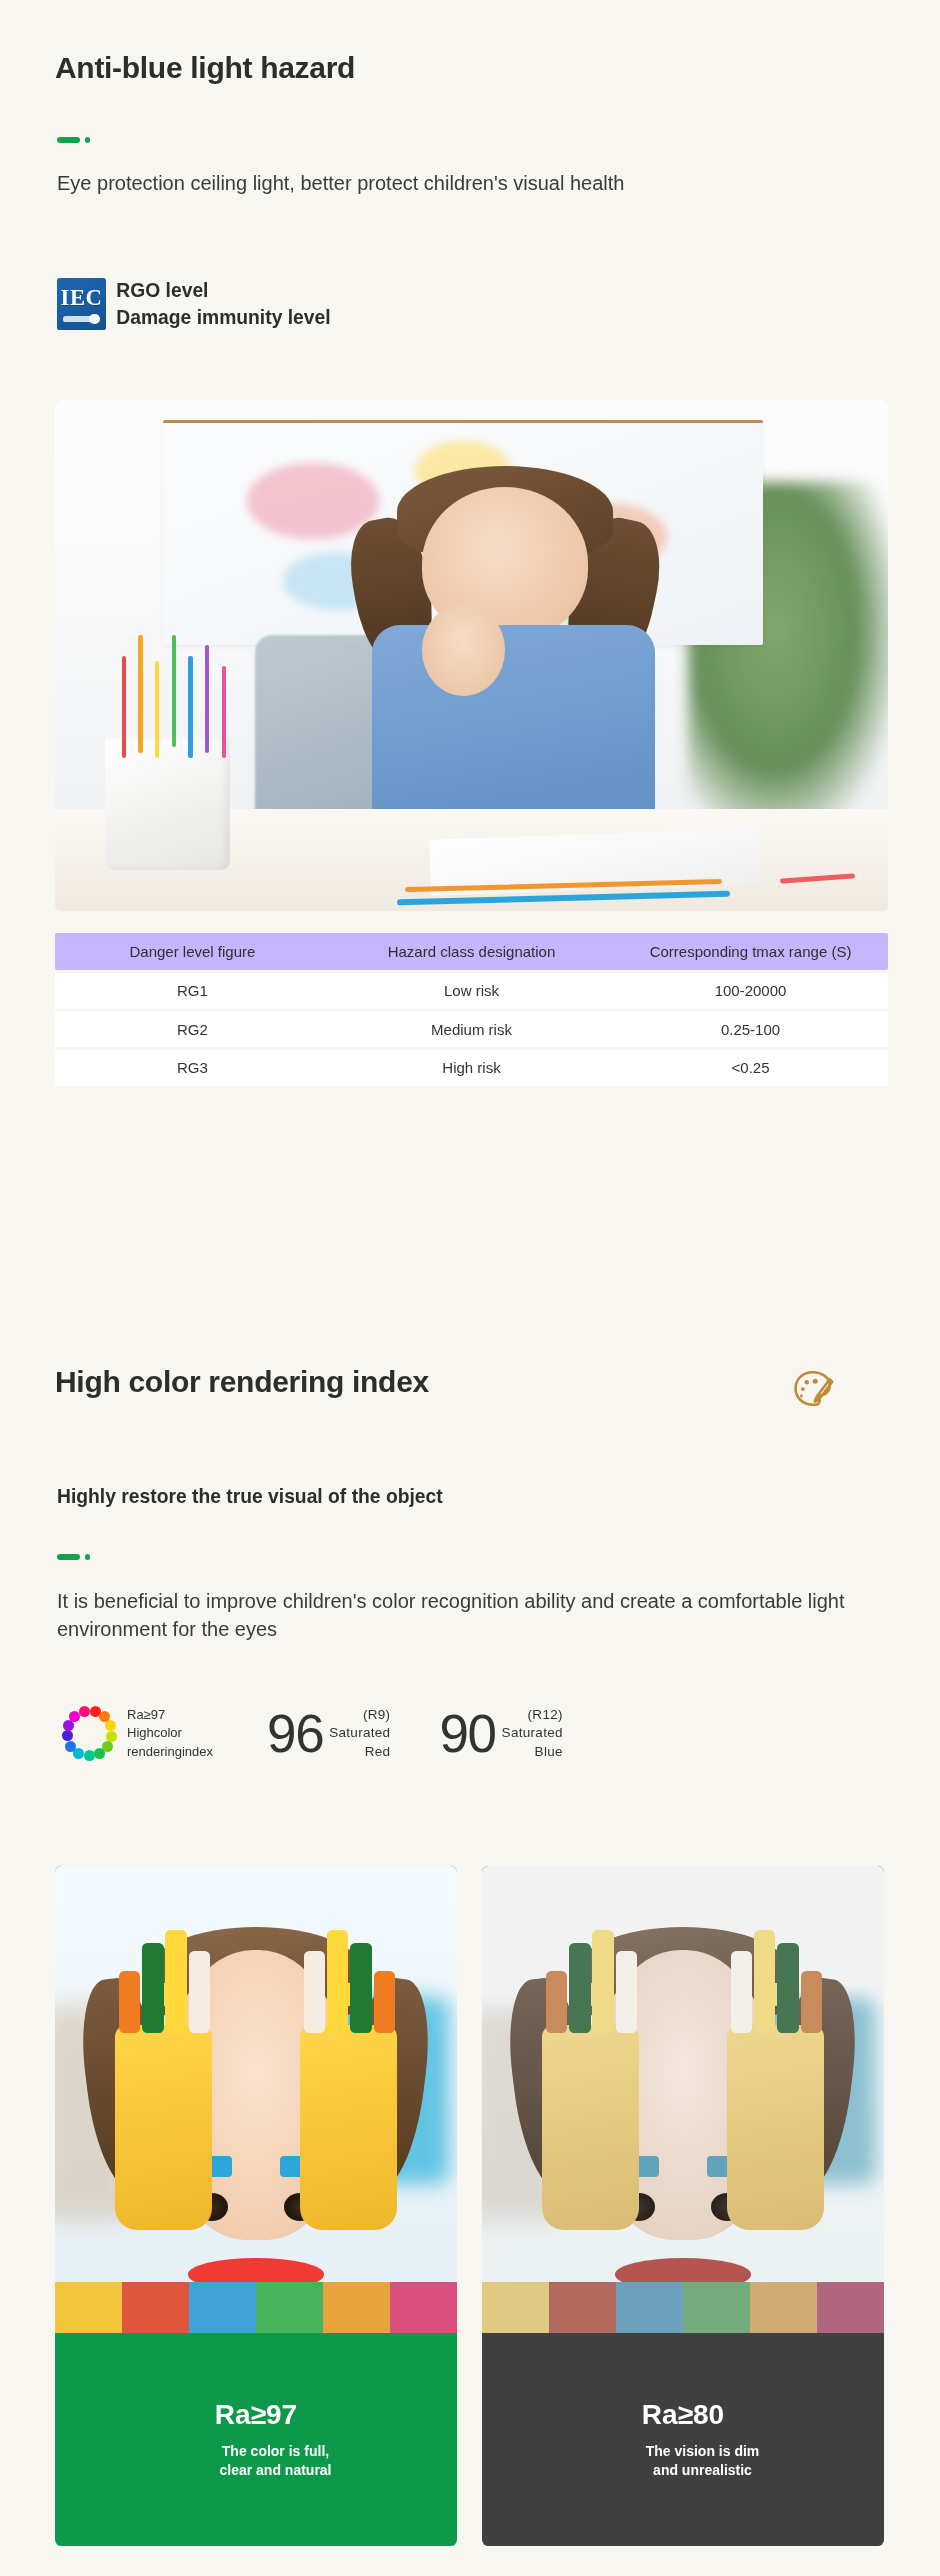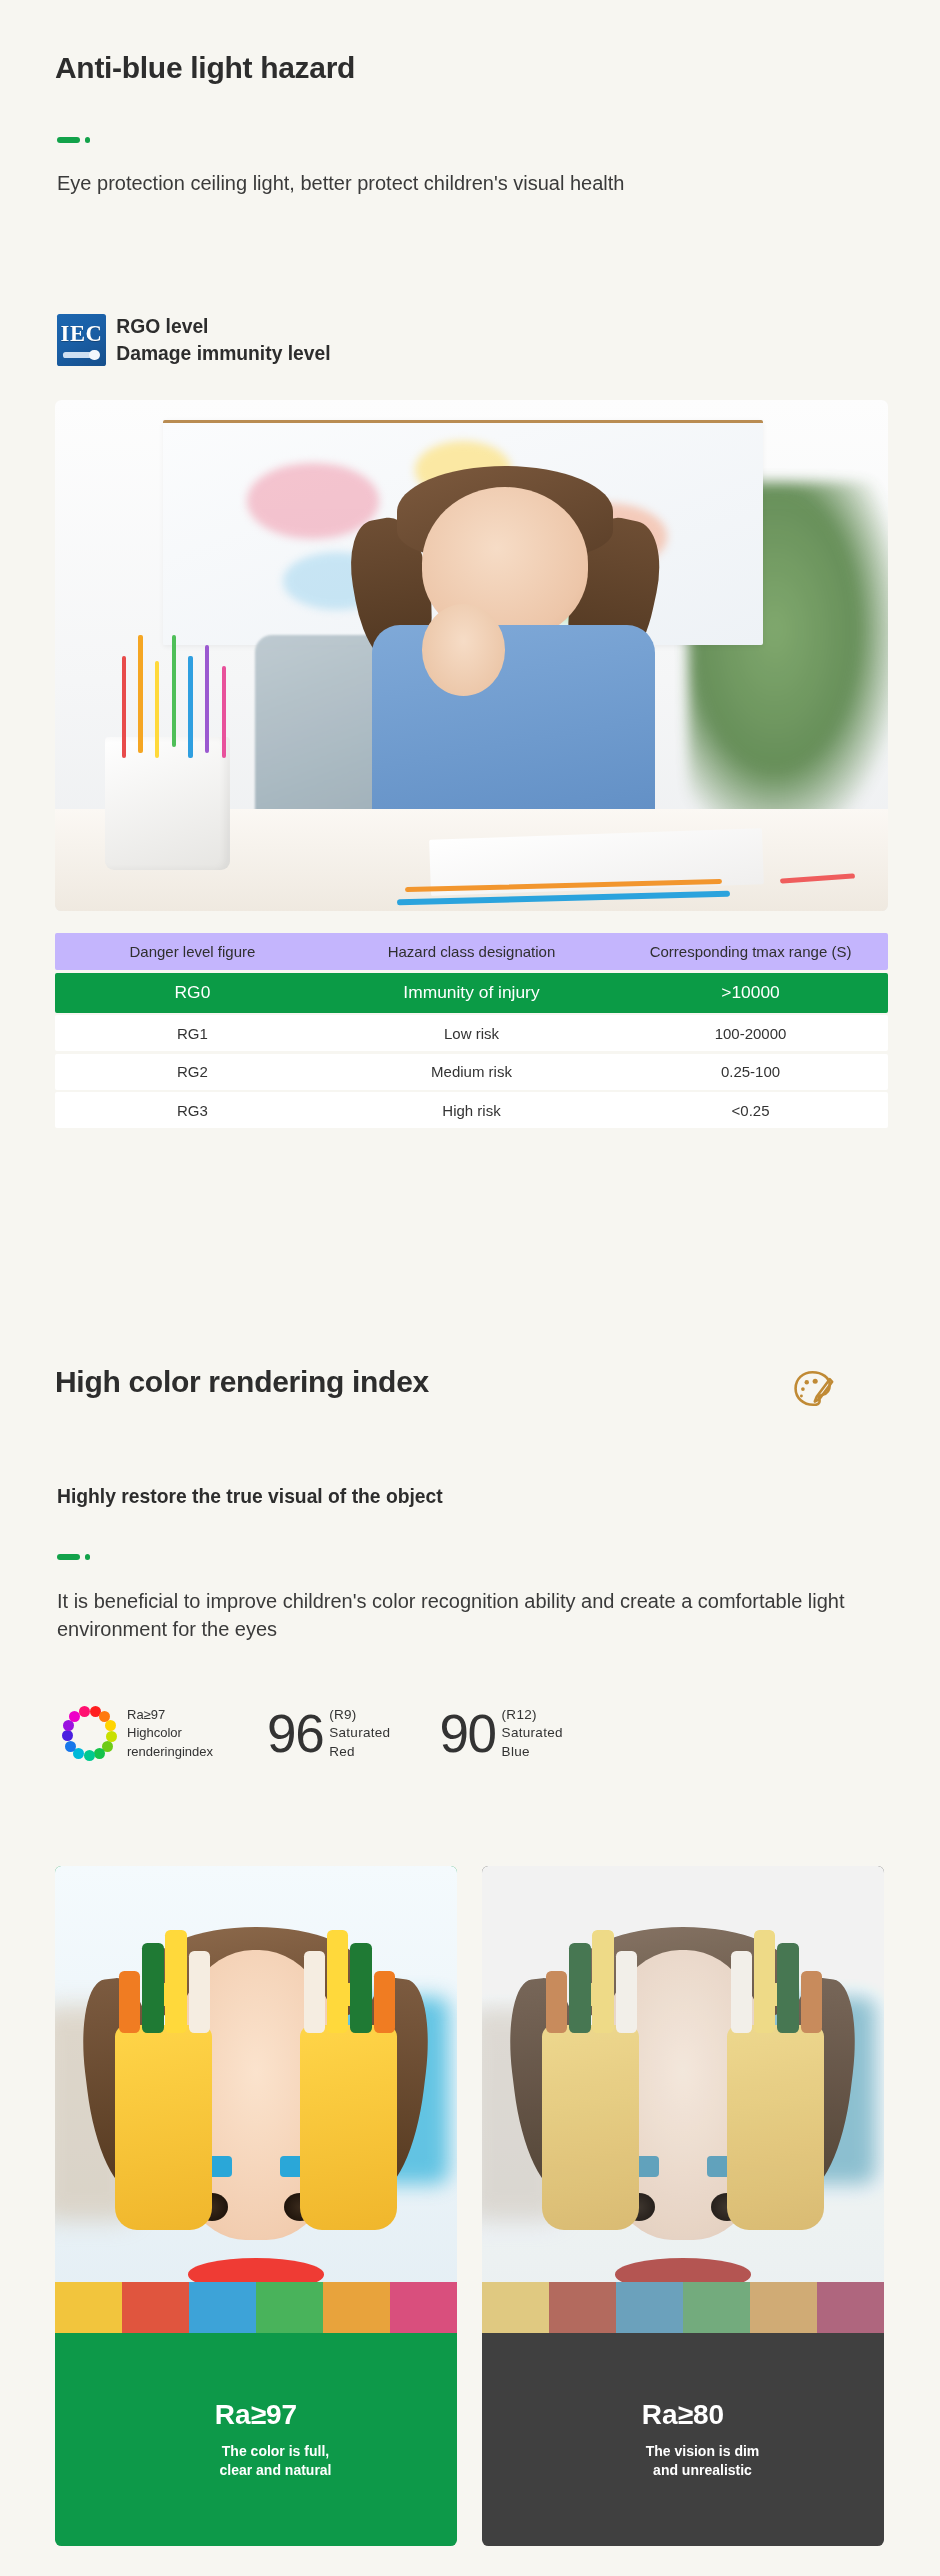--- a/index.html
+++ b/index.html
@@ -30,21 +30,21 @@
   .marker { position:absolute; display:flex; align-items:center; gap:4.5px; }
   .marker .dash { width:23px; height:5.8px; border-radius:3.2px; background:#12a24a; display:block; }
   .marker .dot  { width:5.8px;  height:5.8px; border-radius:50%; background:#12a24a; display:block; }
 
   .body-text {
     position:absolute; font-size:20px; line-height:1.42; color:#3a3a3a; font-weight:400;
   }
   .sub-bold { position:absolute; font-size:19.3px; font-weight:700; color:#2d2d2d; }
 
   
-  .iec-row { position:absolute; display:flex; align-items:center; gap:10.3px;margin-top:36px; }
+  .iec-row { position:absolute; display:flex; align-items:center; gap:10.3px; }
   .iec-logo {
     width:49px; height:52px; border-radius:2.6px; position:relative;
     background:linear-gradient(150deg,#1d67b0 0%,#1a5fa6 45%,#164f8c 100%);
     overflow:hidden; flex:none;
   }
   .iec-logo .iec-letters {
     position:absolute; left:0; right:0; top:9px; text-align:center;
     color:#ffffff; font-size:22.6px; font-weight:700; letter-spacing:0.6px;
     font-family:"Liberation Serif", serif; line-height:1;
     text-shadow:0 0.6px 0.6px rgba(0,0,0,.25);
@@ -155,21 +155,21 @@
 
   
   .cri-row { position:absolute; display:flex; align-items:center; }
   .wheel { position:relative; width:57px; height:57px; flex:none; }
   .wheel i { position:absolute; width:11px; height:11px; border-radius:50%; display:block; }
   .cri-label { margin-left:9px; display:flex; flex-direction:column; gap:2.6px; }
   .cri-label span { font-size:13px; color:#333; line-height:1.25; white-space:nowrap; }
   .big-num { font-size:53px; font-weight:300; color:#333; line-height:.9; letter-spacing:-1.3px;
              font-family:"Liberation Sans", sans-serif; }
   .num-block { display:flex; align-items:center; }
-  .num-side { margin-left:5.8px; display:flex; flex-direction:column; gap:2.6px; }
+  .num-side { margin-left:5.8px; display:flex; flex-direction:column; gap:2.6px;align-items:flex-end; }
   .num-side .nm { font-size:13.5px; color:#333; line-height:1.2; white-space:nowrap; letter-spacing:0.3px; }
 
   
   .palette-icon { position:absolute; }
 
   
   .cmp { position:absolute; border-radius:6.4px; overflow:hidden; }
   .cmp .pic { position:absolute; left:0; right:0; top:0; overflow:hidden; }
   .cmp .cap { position:absolute; left:0; right:0; bottom:0; display:flex;
               flex-direction:column; align-items:center; justify-content:center; }
@@ -290,25 +290,20 @@
       <div class="redpen"></div>
     </div>
   </div>
 
   <div class="tbl" style="left:55px; top:933px; width:833px;">
     <div class="trow head">
       <div class="tcell c1">Danger level figure</div>
       <div class="tcell c2">Hazard class designation</div>
       <div class="tcell c3">Corresponding tmax range (S)</div>
     </div>
-    <div class="trow hl">
-      <div class="tcell c1">RG0</div>
-      <div class="tcell c2">Immunity of injury</div>
-      <div class="tcell c3">&gt;10000</div>
-    </div>
     <div class="trow norm">
       <div class="tcell c1">RG1</div>
       <div class="tcell c2">Low risk</div>
       <div class="tcell c3">100-20000</div>
     </div>
     <div class="trow norm">
       <div class="tcell c1">RG2</div>
       <div class="tcell c2">Medium risk</div>
       <div class="tcell c3">0.25-100</div>
     </div>

